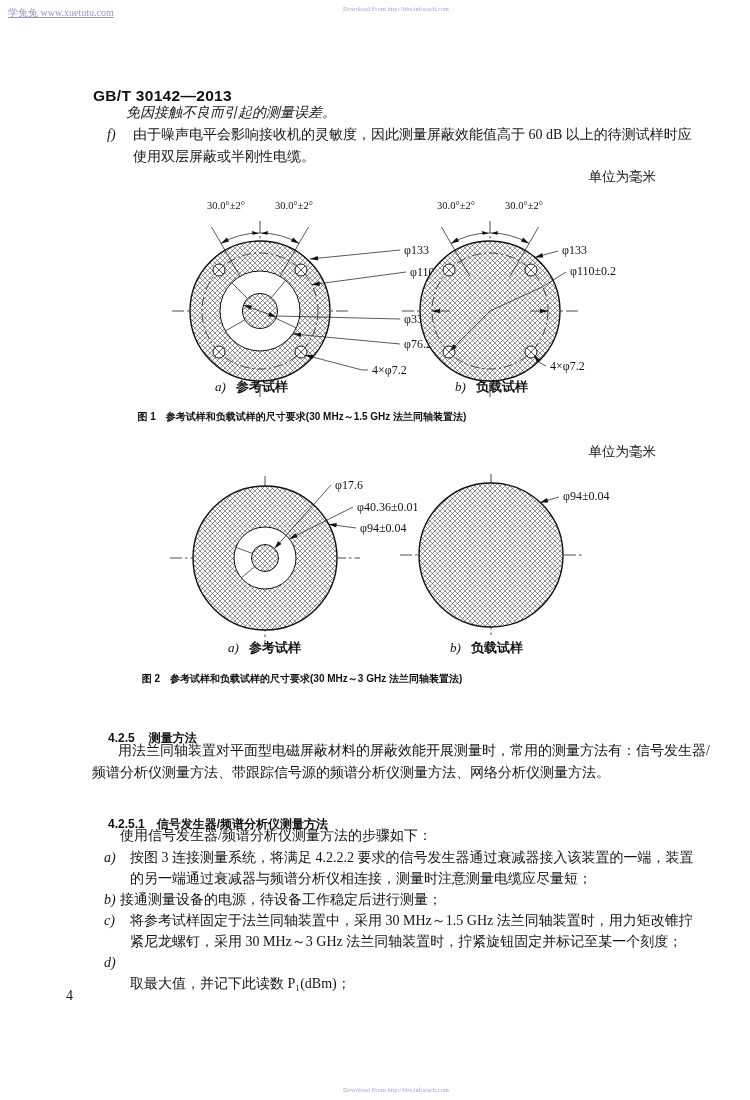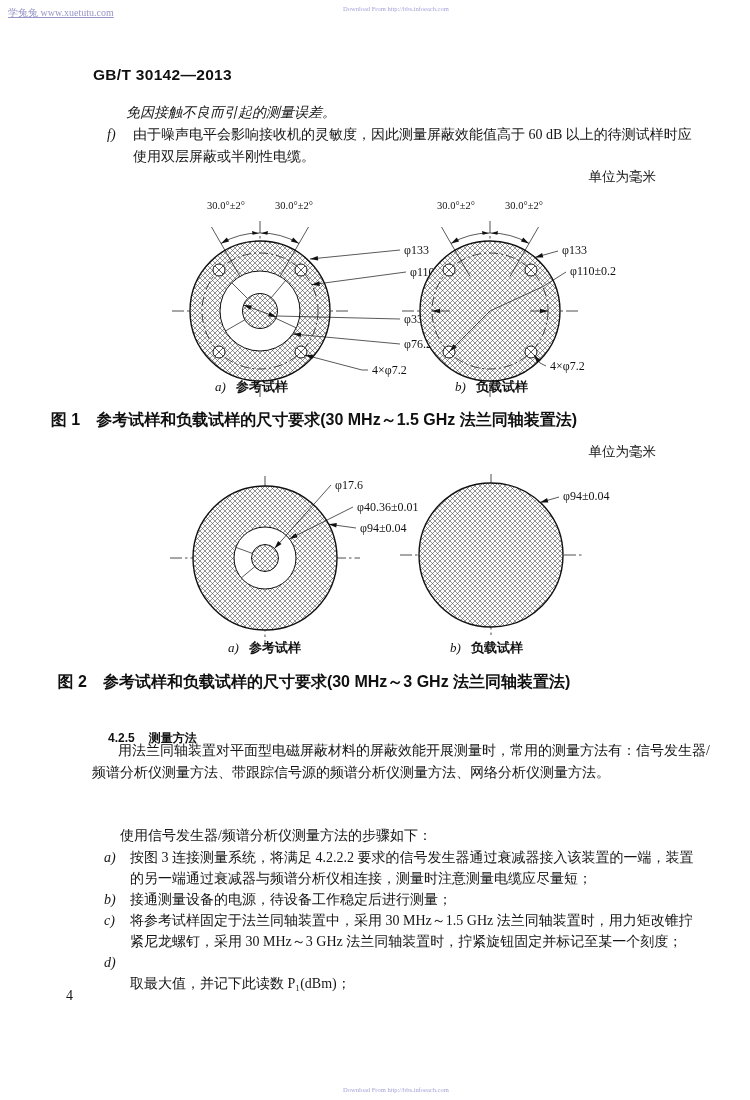--- a/index.html
+++ b/index.html
@@ -2,24 +2,24 @@
 <html><head>
 <meta charset="utf-8">
 <style>
   html,body{margin:0;padding:0;background:#ffffff;}
   .page{position:relative;width:750px;height:1100px;background:#ffffff;overflow:hidden;
         font-family:"Liberation Serif",serif;color:#151515;}
   .abs{position:absolute;white-space:pre;}
   .body-line{font-size:14px;line-height:18px;color:#151515;}
   .letter{font-style:italic;font-size:14px;}
   .heading{font-family:"Liberation Sans",sans-serif;font-weight:bold;font-size:12px;color:#101010;}
-  .caption{position:absolute;left:16px;width:596px;text-align:center;
-           font-family:"Liberation Sans",sans-serif;font-weight:bold;font-size:16px;color:#101010;}
+  .caption{position:absolute;left:4px;width:596px;text-align:center;
+           font-family:"Liberation Sans",sans-serif;font-weight:bold;font-size:10px;color:#101010;}
   .unit{position:absolute;right:94px;font-size:13.5px;color:#151515;white-space:pre;}
-  .doc-code{font-family:"Liberation Sans",sans-serif;font-weight:bold;font-size:15.5px;color:#101010;letter-spacing:.3px;}
+  .doc-code{font-family:"Liberation Sans",sans-serif;font-weight:bold;font-size:15.5px;color:#101010;letter-spacing:.3px;margin-top:21px;}
   .wm-site{font-size:10px;color:#9595c8;text-decoration:underline;}
   .wm-dl{font-size:6.5px;color:#a2a2d8;}
   .pagenum{font-size:14px;color:#151515;}
   svg text{font-family:"Liberation Serif",serif;fill:#111;}
   .dim{font-size:12px;}
   .ang{font-size:10.5px;text-anchor:middle;}
   .flet{font-size:13px;font-style:italic;}
   .fcn{font-size:13px;font-weight:bold;font-family:"Liberation Sans",sans-serif;}
   .thin{stroke:#111;stroke-width:0.7;fill:none;}
   .cl{stroke:#222;stroke-width:0.8;fill:none;stroke-dasharray:12 3 2.5 3;}
@@ -215,28 +215,31 @@
   </svg>
 
   <div class="caption" style="top:672px;">图 2　参考试样和负载试样的尺寸要求(30 MHz～3 GHz 法兰同轴装置法)</div>
 
   <div class="abs" style="left:92px;top:710px;">
     <span class="heading">4.2.5</span><span class="heading" style="margin-left:14px;">测量方法</span>
   </div>
   <div class="abs body-line" style="left:118px;top:742px;">用法兰同轴装置对平面型电磁屏蔽材料的屏蔽效能开展测量时，常用的测量方法有：信号发生器/</div>
   <div class="abs body-line" style="left:92px;top:764px;">频谱分析仪测量方法、带跟踪信号源的频谱分析仪测量方法、网络分析仪测量方法。</div>
 
+  <div class="abs" style="left:92px;top:796px;">
+    <span class="heading">4.2.5.1</span><span class="heading" style="margin-left:12px;">信号发生器/频谱分析仪测量方法</span>
+  </div>
   <div class="abs body-line" style="left:120px;top:827px;">使用信号发生器/频谱分析仪测量方法的步骤如下：</div>
 
   <div class="abs body-line letter" style="left:104px;top:849px;">a)</div>
   <div class="abs body-line" style="left:130px;top:849px;">按图 3 连接测量系统，将满足 4.2.2.2 要求的信号发生器通过衰减器接入该装置的一端，装置</div>
   <div class="abs body-line" style="left:130px;top:870px;">的另一端通过衰减器与频谱分析仪相连接，测量时注意测量电缆应尽量短；</div>
 
   <div class="abs body-line letter" style="left:104px;top:891px;">b)</div>
-  <div class="abs body-line" style="left:130px;top:891px;font-family:Liberation Serif, serif;">接通测量设备的电源，待设备工作稳定后进行测量；</div>
+  <div class="abs body-line" style="left:120px;top:891px;font-family:Liberation Serif, serif;">接通测量设备的电源，待设备工作稳定后进行测量；</div>
 
   <div class="abs body-line letter" style="left:104px;top:912px;">c)</div>
   <div class="abs body-line" style="left:130px;top:912px;">将参考试样固定于法兰同轴装置中，采用 30 MHz～1.5 GHz 法兰同轴装置时，用力矩改锥拧</div>
   <div class="abs body-line" style="left:130px;top:933px;text-align:right;">紧尼龙螺钉，采用 30 MHz～3 GHz 法兰同轴装置时，拧紧旋钮固定并标记至某一个刻度；</div>
 
   <div class="abs body-line letter" style="left:104px;top:954px;">d)</div>
   <div class="abs body-line" style="left:130px;top:975px;">取最大值，并记下此读数 P₁(dBm)；</div>
 
   <div class="abs pagenum" style="left:66px;top:988px;">4</div>
 

